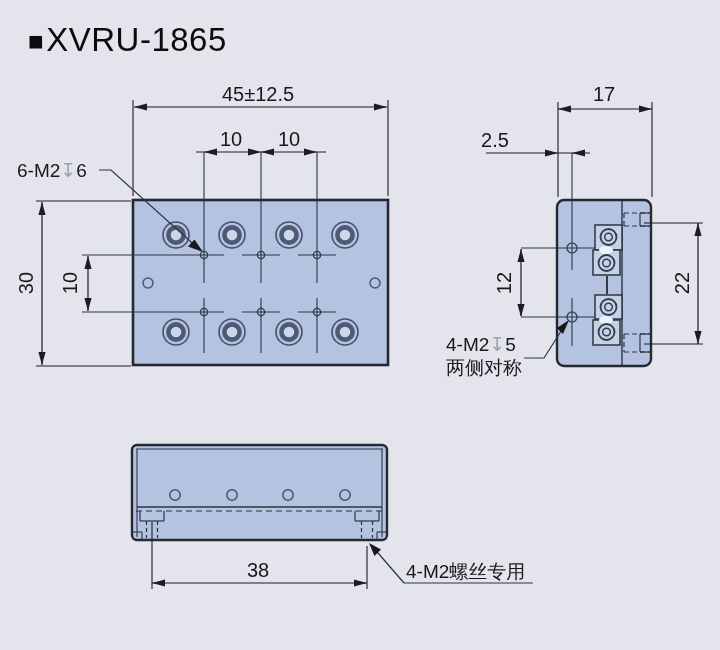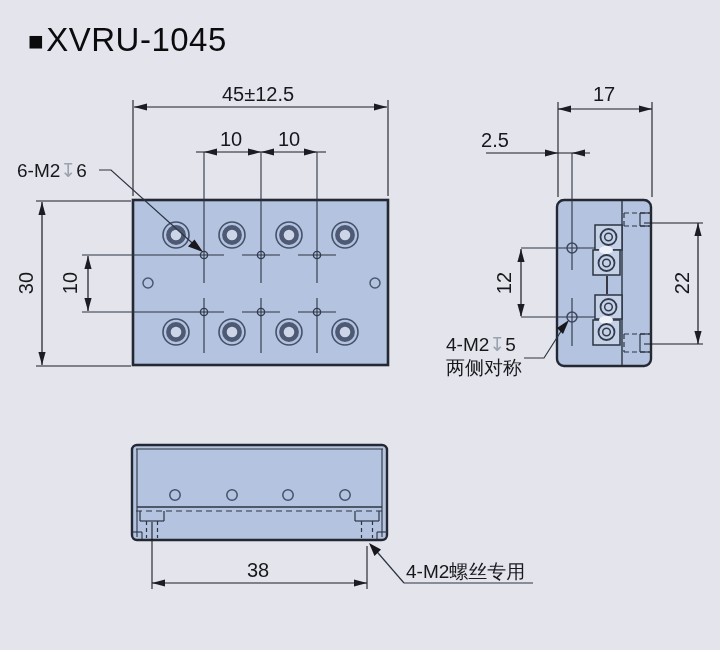--- a/index.html
+++ b/index.html
@@ -28,21 +28,21 @@
   }
   .dimtxt{font-size:20px;}
   .lbltxt{font-size:19px;}
   .depthsym{fill:#9aa2ad;}
 </style>
 </head>
 <body>
 
 <div class="title">
   <span class="bullet">■</span>
-  <span>XVRU-1045</span>
+  <span>XVRU-1865</span>
 </div>
 
 <svg class="stage" width="720" height="650" viewBox="0 0 720 650">
 
   <g>
 
     <rect x="133" y="200" width="255" height="165" fill="#b4c3df" stroke="#232833" stroke-width="2.6"></rect>
 
     <g stroke="#1c1c24" stroke-width="1.1">
       <line x1="133" y1="100" x2="133" y2="196"></line>

